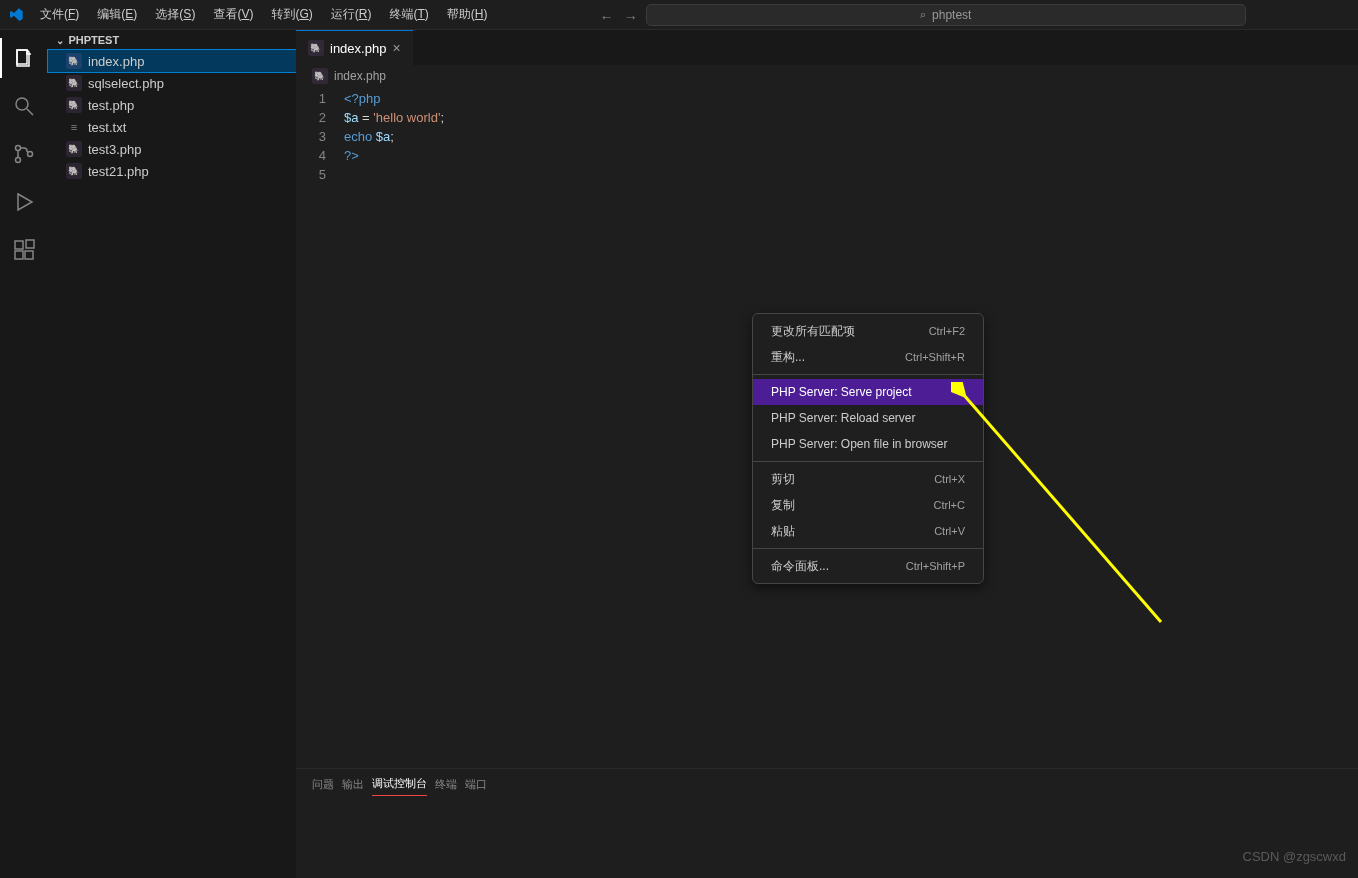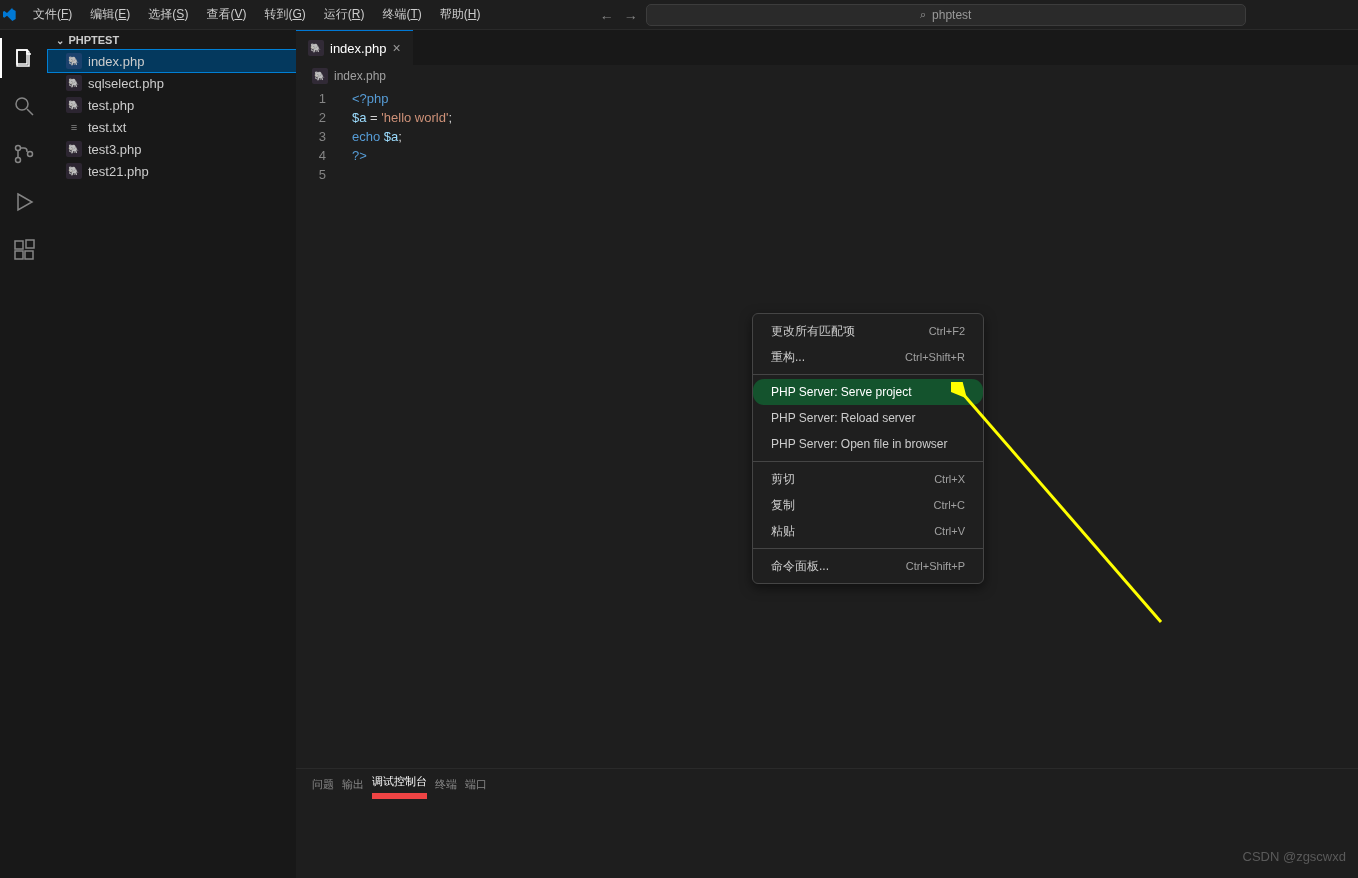--- a/index.html
+++ b/index.html
@@ -1,19 +1,19 @@
 <!DOCTYPE html>
 <html><head>
 <meta charset="utf-8">
 <style>
 * { margin: 0; padding: 0; box-sizing: border-box; font-family: "Segoe UI", -apple-system, sans-serif; }
 body { background: #1e1e1e; color: #cccccc; width: 1358px; height: 878px; overflow: hidden; font-size: 13px; display: flex; flex-direction: column; }
 
 
-.titlebar { height: 30px; background: #1e1e1e; display: flex; align-items: center; padding: 0 1px; border-bottom: 1px solid #2a2a2a; }
+.titlebar { height: 30px; background: #1e1e1e; display: flex; align-items: center; padding: 0 8px; border-bottom: 1px solid #2a2a2a; }
 .logo { width: 16px; height: 16px; margin-right: 8px; }
 .menus { display: flex; gap: 2px; }
 .menu-item { padding: 4px 8px; color: #cccccc; cursor: pointer; border-radius: 4px; font-size: 12px; }
 .menu-item .u { text-decoration: underline; }
 .tb-center { flex: 1; display: flex; justify-content: center; align-items: center; gap: 8px; }
 .nav-arrows { display: flex; gap: 10px; color: #888; font-size: 14px; }
 .search-box { width: 600px; height: 22px; background: #2a2a2a; border: 1px solid #3c3c3c; border-radius: 5px; display: flex; align-items: center; justify-content: center; color: #999; font-size: 12px; }
 .search-icon { margin-right: 6px; font-size: 11px; }
 
 
@@ -42,42 +42,42 @@
 
 .editor-area { flex: 1; display: flex; flex-direction: column; background: #1e1e1e; min-width: 0; }
 .tabs-row { height: 35px; background: #181818; display: flex; align-items: stretch; }
 .tab { display: flex; align-items: center; gap: 6px; padding: 0 12px; background: #1e1e1e; border-top: 1px solid #1e1e1e; color: #ffffff; font-size: 13px; cursor: pointer; }
 .tab.active { border-top: 1px solid #0078d4; }
 .tab-close { color: #999; font-size: 14px; }
 .breadcrumbs { height: 22px; display: flex; align-items: center; padding-left: 16px; gap: 6px; color: #a0a0a0; font-size: 12px; }
 
 .editor-body { flex: 1; display: flex; position: relative; }
 .gutter { width: 48px; text-align: right; padding-right: 18px; padding-top: 2px; color: #858585; font-family: "Consolas", monospace; font-size: 13px; line-height: 19px; }
-.code { flex: 1; padding-top: 2px; font-family: "Consolas", monospace; font-size: 13px; line-height: 19px; white-space: pre; margin-left: 8px; }
+.code { flex: 1; padding-top: 2px; font-family: "Consolas", monospace; font-size: 13px; line-height: 19px; white-space: pre; }
 .k-tag { color: #569cd6; }
 .k-var { color: #9cdcfe; }
 .k-op { color: #d4d4d4; }
 .k-str { color: #ce9178; }
 .k-echo { color: #569cd6; }
 
 
 .context-menu { position: absolute; left: 456px; top: 226px; width: 232px; background: #1f1f1f; border: 1px solid #454545; border-radius: 6px; box-shadow: 0 4px 12px rgba(0,0,0,0.5); padding: 4px 0; z-index: 100; }
 .cm-item { height: 26px; display: flex; align-items: center; justify-content: space-between; padding: 0 18px; font-size: 12px; color: #cccccc; cursor: pointer; }
-.cm-item.hover { background: #14532d; color: #fff; border-radius: 11px; }
+.cm-item.hover { background: #4c1d95; color: #fff; }
 .cm-sep { height: 1px; background: #454545; margin: 4px 0; }
 .cm-short { color: #a0a0a0; font-size: 11px; }
 
 
 .arrow { position: absolute; left: 655px; top: 295px; z-index: 101; pointer-events: none; }
 
 
 .panel { height: 110px; border-top: 1px solid #2a2a2a; display: flex; flex-direction: column; }
 .panel-tabs { height: 30px; display: flex; align-items: center; padding: 0 16px; gap: 8px; font-size: 11px; color: rgba(204,204,204,0.6); }
 .panel-tab { cursor: pointer; padding: 4px 0; }
-.panel-tab.active { color: #fff; border-bottom: 6px solid #ef4444; }
+.panel-tab.active { color: #fff; border-bottom: 1px solid #ef4444; }
 .panel-body { flex: 1; padding: 4px 22px; font-family: "Consolas", monospace; font-size: 13px; color: #569cd6; }
 
 
 .watermark { position: fixed; right: 12px; bottom: 14px; color: #5a5a5a; font-size: 13px; }
 </style>
 </head>
 <body>
 
 <div class="titlebar">
   <span class="logo">

